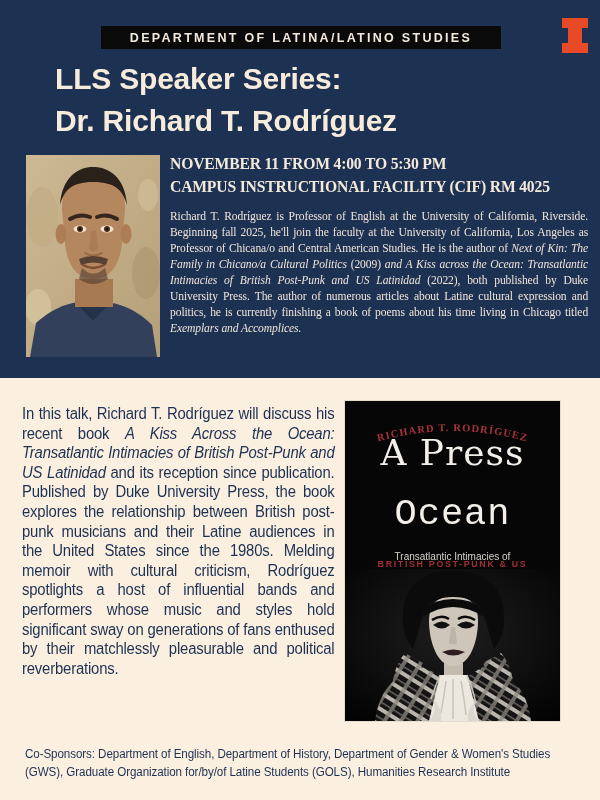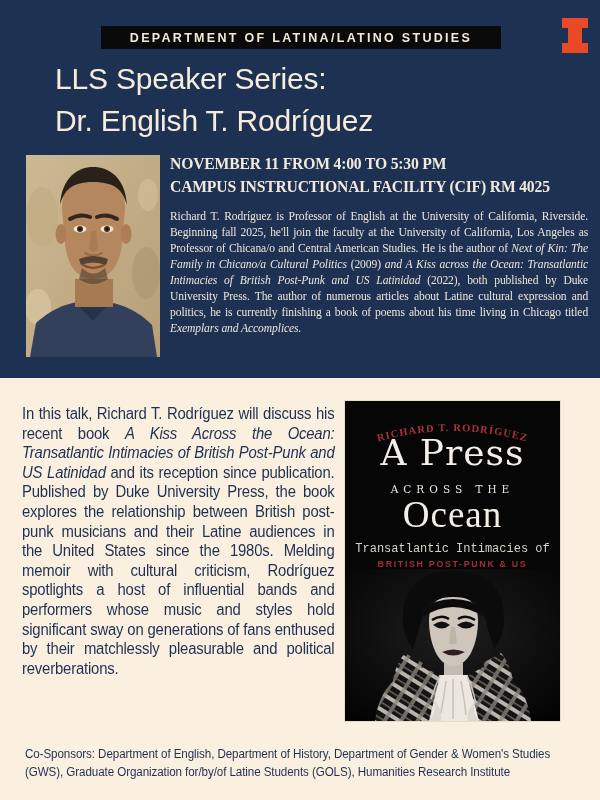--- a/index.html
+++ b/index.html
@@ -18,21 +18,21 @@
     position: absolute; left: 101px; top: 26px; width: 400px; height: 23px;
     background: #0A0A0A; display: flex; align-items: center; justify-content: center;
   }
   .banner span {
     color: #F3E9DA; font-size: 12.5px; font-weight: 600; letter-spacing: 2.3px;
     white-space: nowrap;
   }
   .block-i { position: absolute; left: 562px; top: 18px; width: 26px; height: 35px; }
   .title {
     position: absolute; left: 55px; top: 58px;
-    color: #F7ECDC; font-size: 30px; font-weight: 400; line-height: 42px;
+    color: #F7ECDC; font-size: 30px; font-weight: 700; line-height: 42px;
     letter-spacing: -0.2px; white-space: nowrap;
   }
   .portrait {
     position: absolute; left: 26px; top: 155px; width: 134px; height: 202px;
     overflow: hidden;
   }
   .portrait svg { display: block; width: 134px; height: 202px; }
   .event-col { position: absolute; left: 170px; top: 153px; width: 420px; font-family: Liberation Serif, serif; }
   .event-line {
     color: #F3E9DA; font-size: 16.5px; font-weight: 700; line-height: 22.5px;
@@ -54,22 +54,22 @@
     text-align: justify; letter-spacing: -0.2px;
   }
   .book-cover {
     position: absolute; left: 344px; top: 400px; width: 217px; height: 322px;
     background: #060606; border: 1px solid #E6DCCB;
   }
   .bc-text { position: absolute; left: 0; right: 0; text-align: center; color: #F3EFE8; }
   .bc-arc { position: absolute; left: 0; top: 8px; width: 215px; height: 42px; }
   .bc-t1 { top: 31px; font-family: "DejaVu Serif", serif; font-size: 36px; letter-spacing: 1px; }
   .bc-across { top: 82px; font-size: 10.5px; letter-spacing: 5px; font-family: "DejaVu Serif", serif; color: #EAE5DC; }
-  .bc-t3 { top: 92px; font-family: Liberation Serif, serif; font-size: 37px; letter-spacing: 1px; }
-  .bc-sub1 { top: 141px; font-family: Liberation Mono, monospace; font-size: 12px; color: #D8D3CA; }
+  .bc-t3 { top: 92px; font-family: Liberation Mono, monospace; font-size: 37px; letter-spacing: 1px; }
+  .bc-sub1 { top: 150px; font-family: Liberation Sans, sans-serif; font-size: 10px; color: #D8D3CA; }
   .bc-sub2 { top: 158px; font-size: 8.8px; font-weight: 600; letter-spacing: 1.7px; color: #A23039; }
   .bc-figure { position: absolute; left: 0; bottom: 0; width: 215px; height: 152px; }
   .footer {
     position: absolute; left: 25px; top: 746px; width: 592px;
     transform: scaleX(0.93); transform-origin: left top;
     color: #1D3153; font-size: 12.5px; line-height: 17.5px; letter-spacing: -0.1px;
   }
 </style>
 </head>
 <body>
@@ -81,21 +81,21 @@
     <div class="banner">
       <span>DEPARTMENT OF LATINA/LATINO STUDIES</span>
     </div>
 
     <svg class="block-i" viewBox="0 0 26 35" aria-hidden="true">
       <path d="M0,0 H26 V10 H20 V25 H26 V35 H0 V25 H6 V10 H0 Z" fill="#E84A27"></path>
     </svg>
 
     <div class="title">
       <div>LLS Speaker Series:</div>
-      <div>Dr. English T. Rodríguez</div>
+      <div>Dr. Richard T. Rodríguez</div>
     </div>
 
     <div class="portrait">
       <svg viewBox="0 0 134 202">
         <defs>
           <linearGradient id="wall" x1="0" y1="0" x2="1" y2="1">
             <stop offset="0" stop-color="#CDB994"></stop>
             <stop offset="1" stop-color="#B59F78"></stop>
           </linearGradient>
         </defs>
@@ -139,21 +139,20 @@
   <div class="book-cover">
     <svg class="bc-arc" viewBox="0 0 215 42">
       <defs>
         <path id="arcPath" d="M 16 38 Q 107.5 6 199 38" fill="none"></path>
       </defs>
       <text font-family="Liberation Serif, serif" font-size="10.5" font-weight="bold" letter-spacing="1.1" fill="#A8333C" text-anchor="middle">
         <textPath href="#arcPath" startOffset="50%">RICHARD T. RODRÍGUEZ</textPath>
       </text>
     </svg>
     <div class="bc-text bc-t1">A Press</div>
-    <div class="bc-text bc-across">ACROSS THE</div>
     <div class="bc-text bc-t3">Ocean</div>
     <div class="bc-text bc-sub1">Transatlantic Intimacies of</div>
     <div class="bc-text bc-sub2">BRITISH POST-PUNK &amp; US LATINIDAD</div>
 
     <svg class="bc-figure" viewBox="0 0 215 152">
       <defs>
         <radialGradient id="vig" cx="0.5" cy="0.42" r="0.8">
           <stop offset="0" stop-color="#1E1E1E"></stop>
           <stop offset="1" stop-color="#000000"></stop>
         </radialGradient>

